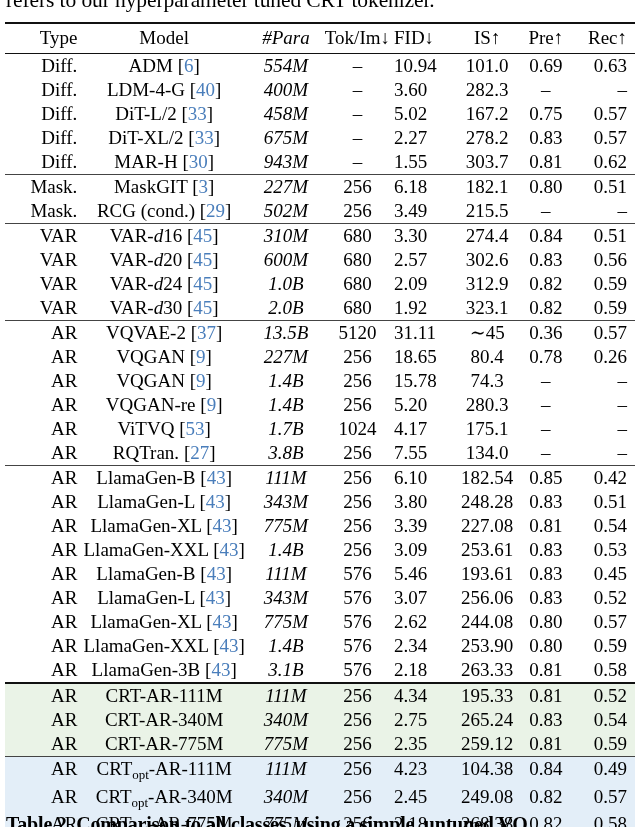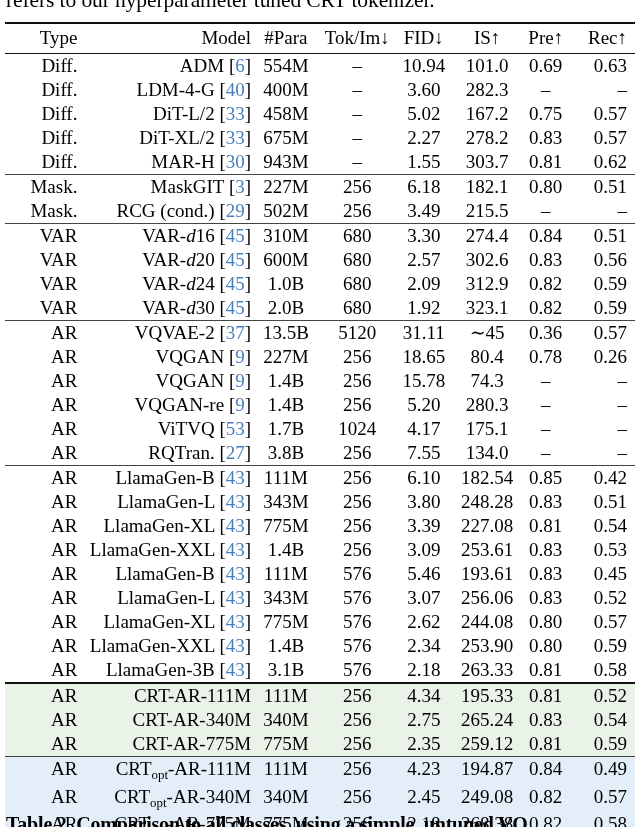--- a/index.html
+++ b/index.html
@@ -66,24 +66,24 @@
 
   table.main td, table.main th {
     padding: 2px 0 3px 0;
     font-weight: normal;
     vertical-align: baseline;
     white-space: nowrap;
   }
 
   
   .c-type   { width: 72px;  text-align: right;   padding-left: 7px !important; }
-  .c-model  { width: 178px; text-align: right; }
-  .c-para   { width: 78px;  text-align: center; }
+  .c-model  { width: 178px; text-align: center; }
+  .c-para   { width: 78px;  text-align: center; font-style: italic; }
   .c-tok    { width: 76px;  text-align: center; }
-  .c-fid    { width: 66px;  text-align: center; }
+  .c-fid    { width: 66px;  text-align: left; }
   .c-is     { width: 72px;  text-align: center; }
   .c-pre    { width: 56px;  text-align: center; margin-left: 40px; }
   .c-rec    { width: 62px;  text-align: right; padding-right: 8px !important; }
 
   thead th { padding-top: 4px !important; padding-bottom: 6px !important; }
 
   
   .rule-top td, .rule-top th { border-top: 2.5px solid #111; }
   .rule-mid td, .rule-mid th { border-top: 1.6px solid #111; }
   .rule-sec td { border-top: 1.6px solid #444; }
@@ -413,21 +413,21 @@
             <td class="c-is">259.12</td>
             <td class="c-pre">0.81</td>
             <td class="c-rec">0.59</td>
           </tr>
           <tr class="hl-blue rule-sec">
             <td class="c-type">AR</td>
             <td class="c-model"><span>CRT</span><sub class="opt">opt</sub><span>-AR-111M</span></td>
             <td class="c-para">111M</td>
             <td class="c-tok">256</td>
             <td class="c-fid">4.23</td>
-            <td class="c-is">194.87</td>
+            <td class="c-is">104.38</td>
             <td class="c-pre">0.84</td>
             <td class="c-rec">0.49</td>
           </tr>
           <tr class="hl-blue">
             <td class="c-type">AR</td>
             <td class="c-model"><span>CRT</span><sub class="opt">opt</sub><span>-AR-340M</span></td>
             <td class="c-para">340M</td>
             <td class="c-tok">256</td>
             <td class="c-fid">2.45</td>
             <td class="c-is">249.08</td>

